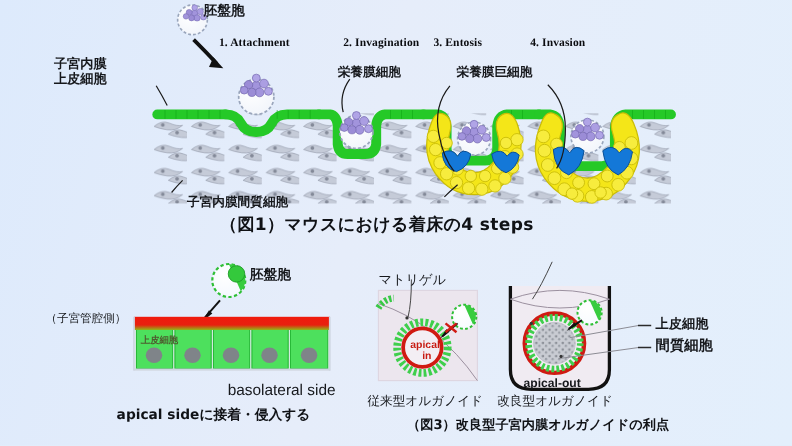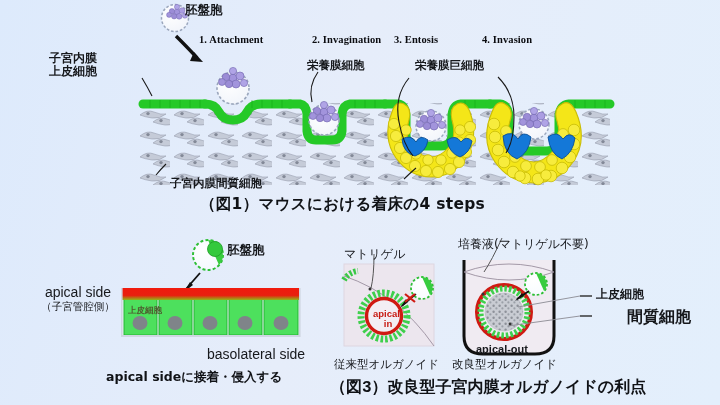--- a/index.html
+++ b/index.html
@@ -251,21 +251,20 @@
         <ellipse cx="221" cy="88" rx="7.5" ry="7"></ellipse>
       </g>
       <rect x="62" y="53" width="178" height="12" fill="url(#apicalg)"></rect>
       <rect x="62" y="100" width="178" height="2" fill="#cfd6e2"></rect>
       <rect x="61" y="53" width="1.6" height="49" fill="#cfd6e2"></rect>
       <rect x="239" y="53" width="1.6" height="49" fill="#cfd6e2"></rect>
     </g>
   </svg>
 
   <div class="lbl" style="left:28px;top:285px;font-size:14px;text-align:center;width:100px;">
-    <span style="display:block;">apical side</span>
     <span class="jp" style="display:block;font-size:10.5px;font-weight:400;">（子宮管腔側）</span>
   </div>
 
   <div class="lbl jp" style="left:128px;top:306px;font-size:8.5px;color:#4e5a2f;">上皮細胞</div>
 
   <div class="lbl jp" style="left:227px;top:243px;font-size:12.5px;">胚盤胞</div>
 
   <div class="lbl" style="left:163px;top:347px;font-size:14px;padding-left:44px;">basolateral side</div>
 
   <div class="lbl caption" style="left:72px;top:369px;font-size:12.5px;line-height:1.32;">
@@ -326,27 +325,26 @@
       <circle cx="174" cy="74" r="1.4" fill="#333"></circle>
 
       <path d="M166,-12 q-10,22 -18,34" stroke="#444" stroke-width=".9" fill="none"></path>
       <circle cx="147" cy="44" r="1.5" fill="#333"></circle>
       <line x1="244" y1="46" x2="256" y2="46" stroke="#2b2b2b" stroke-width="1.4"></line>
       <line x1="244" y1="66" x2="256" y2="66" stroke="#2b2b2b" stroke-width="1.4"></line>
     </g>
   </svg>
 
   <div class="lbl jp" style="left:344px;top:248px;font-size:12px;font-weight:400;">マトリゲル</div>
-  <div class="lbl jp" style="left:458px;top:238px;font-size:12px;font-weight:400;">培養液(マトリゲル不要)</div>
 
   <div class="lbl" style="left:369px;top:309px;font-size:9.5px;font-weight:700;color:#c71a12;
               width:38px;text-align:center;white-space:normal;line-height:1.05;">apical-in</div>
   <div class="lbl" style="left:476px;top:343px;font-size:11px;font-weight:700;">apical-out</div>
 
   <div class="lbl jp" style="left:334px;top:358px;font-size:11.5px;font-weight:400;">従来型オルガノイド</div>
   <div class="lbl jp" style="left:452px;top:358px;font-size:11.5px;font-weight:400;">改良型オルガノイド</div>
 
   <div class="lbl jp" style="left:596px;top:288px;font-size:12px;">上皮細胞</div>
-  <div class="lbl jp" style="left:596px;top:308px;font-size:16px;margin-left:31px;">間質細胞</div>
-
-  <div class="lbl caption" style="left:330px;top:380px;font-size:16px;font-family:Liberation Mono, monospace;">（図3）改良型子宮内膜オルガノイドの利点</div>
+  <div class="lbl jp" style="left:596px;top:308px;font-size:13px;">間質細胞</div>
+
+  <div class="lbl caption" style="left:370px;top:380px;font-size:12px;">（図3）改良型子宮内膜オルガノイドの利点</div>
 
 </div>
 
 </body></html>

